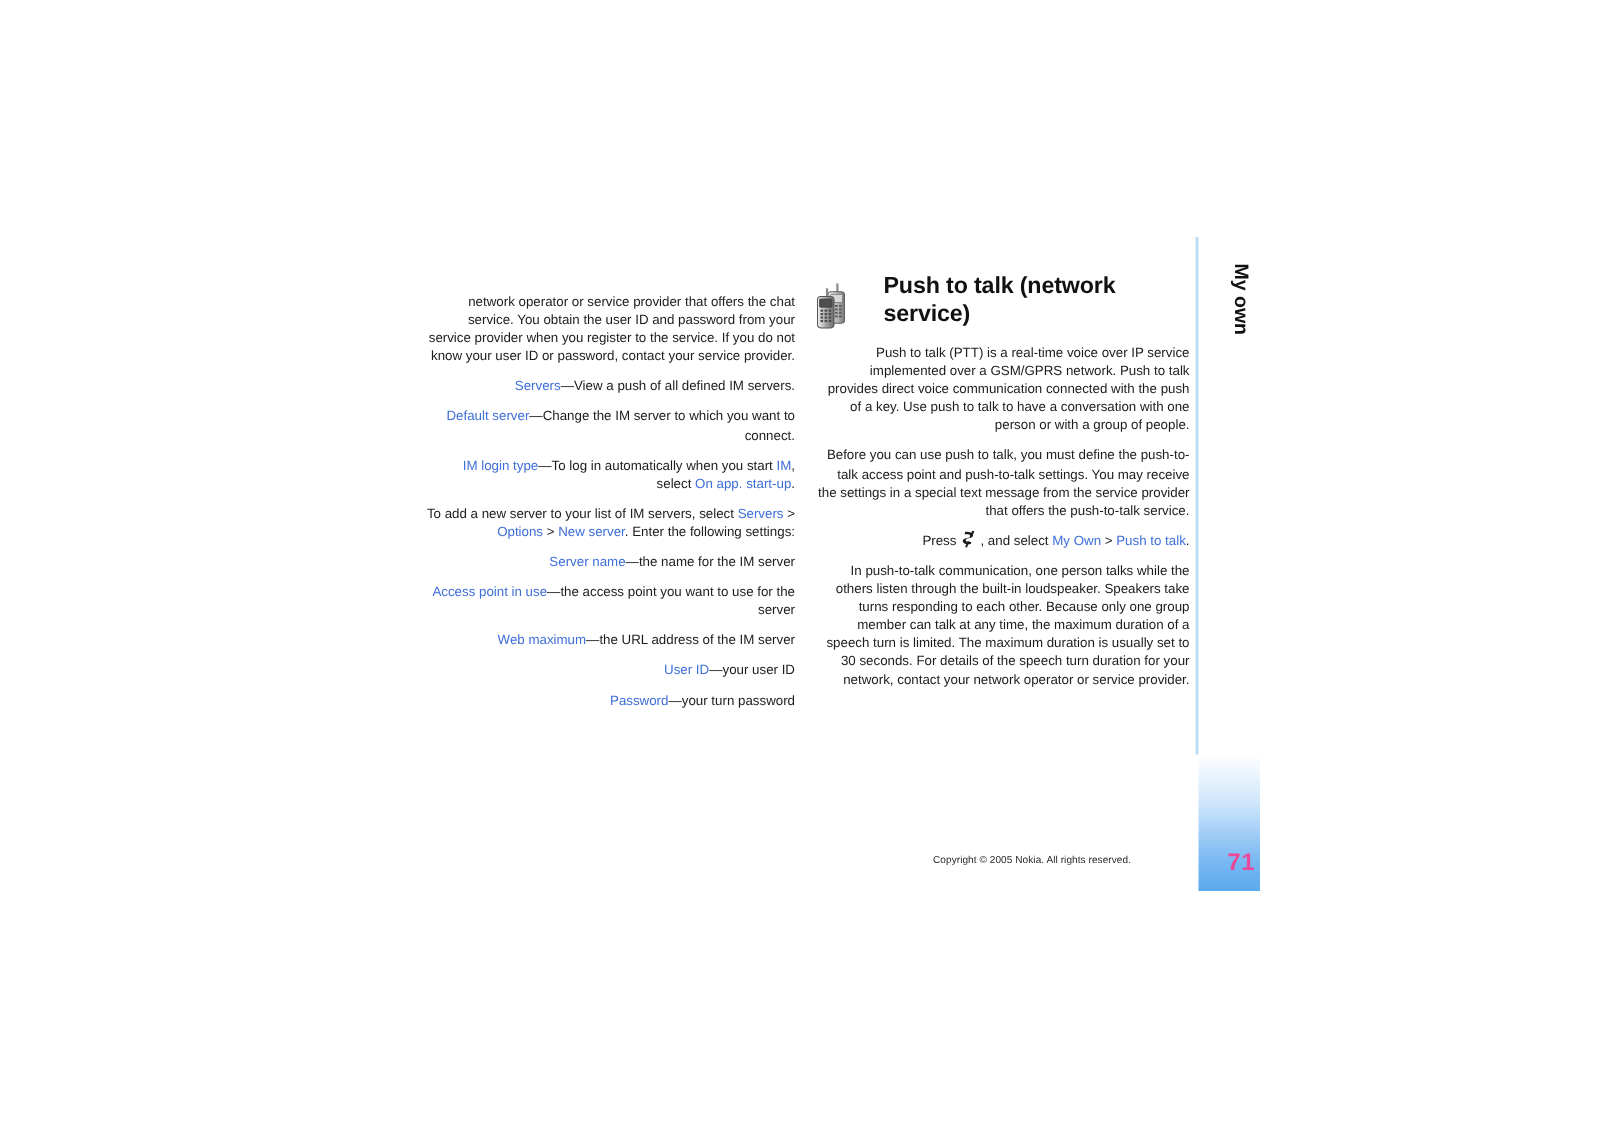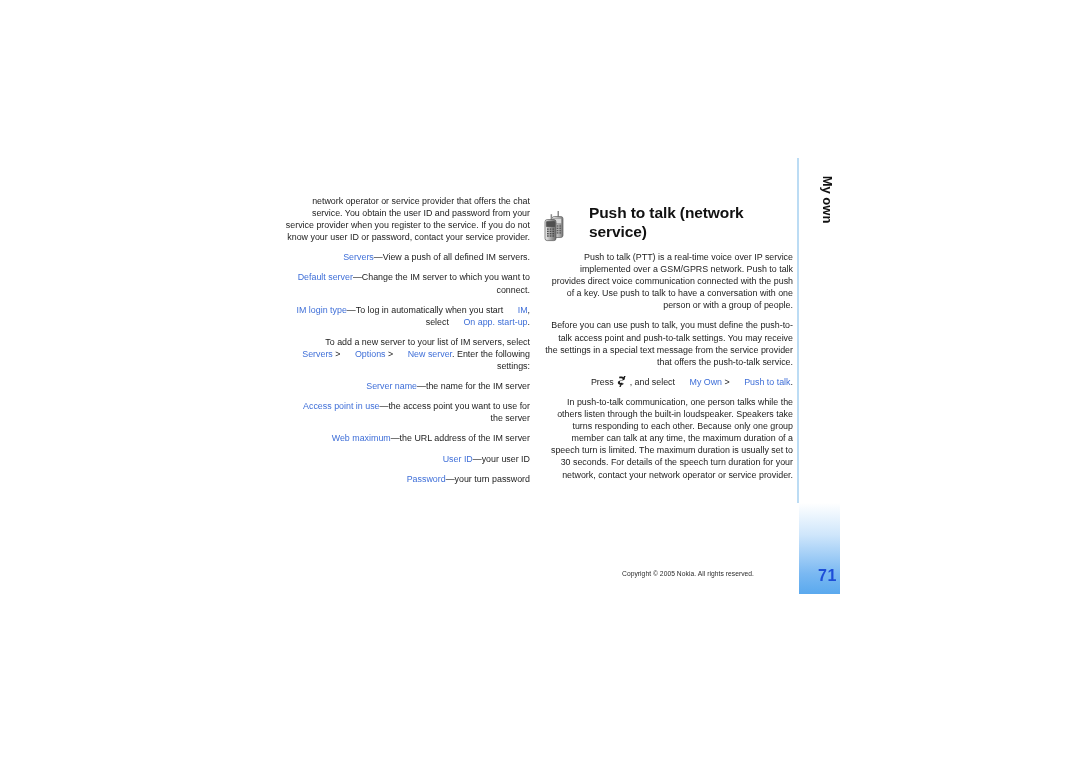--- a/index.html
+++ b/index.html
@@ -46,21 +46,21 @@
   }
   .page-num {
     position: absolute;
     left: 799px;
     top: 558px;
     width: 57px;
     height: 36px;
     display: flex;
     align-items: center;
     justify-content: center;
-    color: #1d4ed8;
+    color: #ec4899;
     font-size: 16px;
     font-weight: bold;
     letter-spacing: 0.5px;
   }
   .side-label {
     position: absolute;
     left: 793px;
     top: 192px;
     width: 70px;
     height: 70px;
@@ -86,30 +86,30 @@
     line-height: 12.1px;
     color: #1c1c1c;
   }
   .col-left {
     left: 284px;
     top: 195px;
     width: 246px;
   }
   .col-right {
     left: 545px;
-    top: 203px;
+    top: 181px;
     width: 248px;
   }
 
   .col p {
     margin: 0 0 8px 0;
     text-align: right;
   }
 
-  .lnk { color: #3f6fd8; margin-left: 12px; }
+  .lnk { color: #3f6fd8; }
 
   
   .head-wrap {
     position: relative;
     min-height: 46px;
     margin-bottom: 2px;
   }
   .ptt-icon {
     position: absolute;
     left: -3px;

